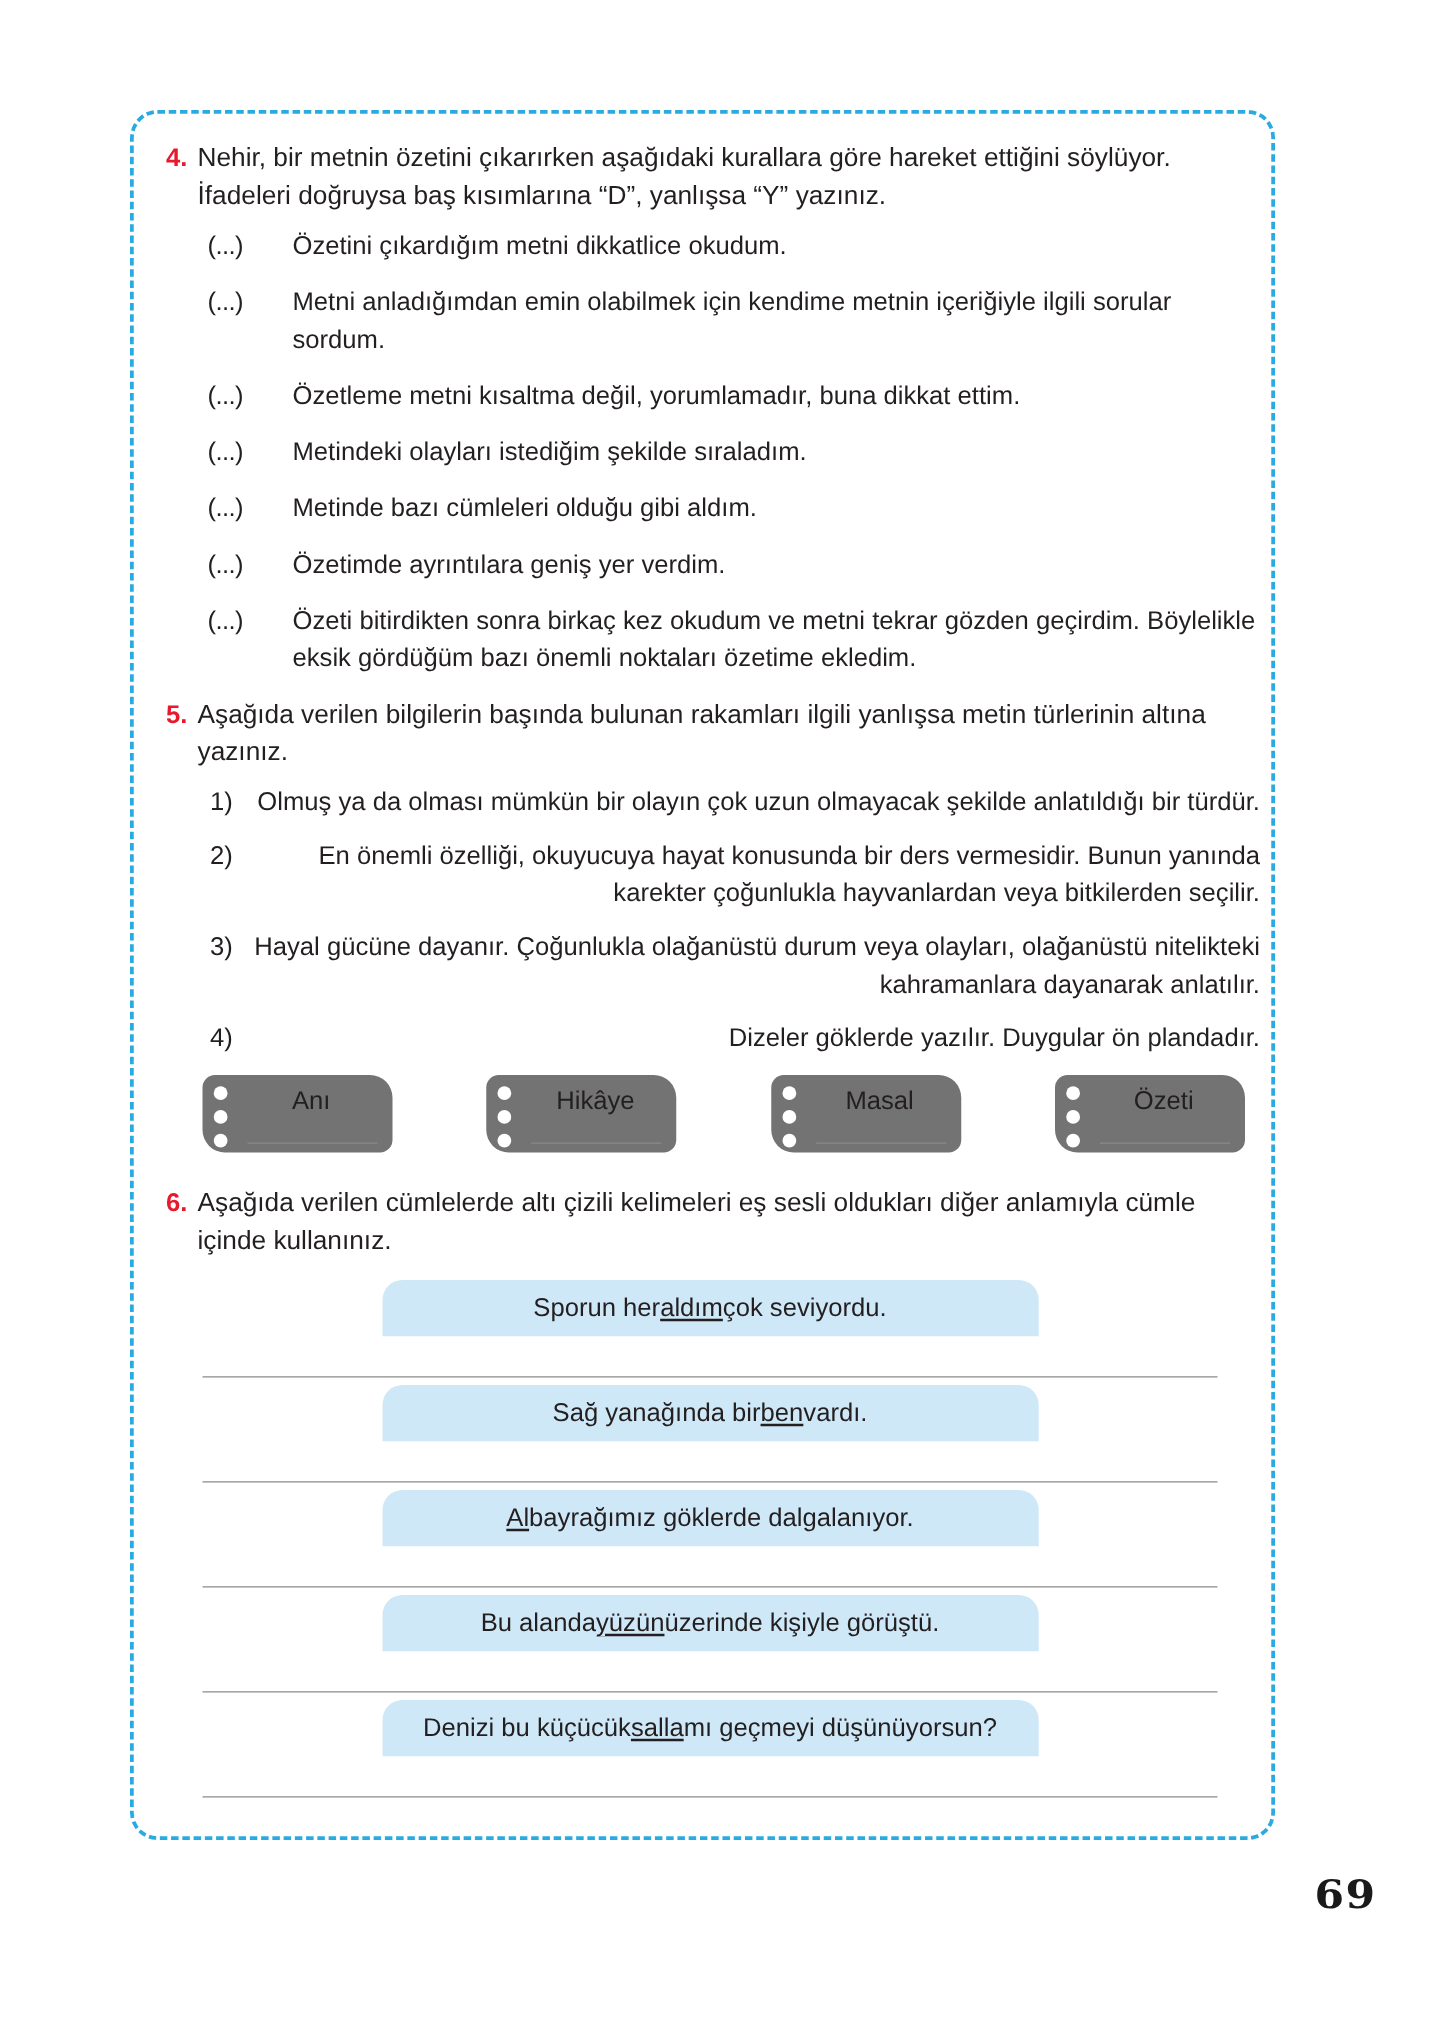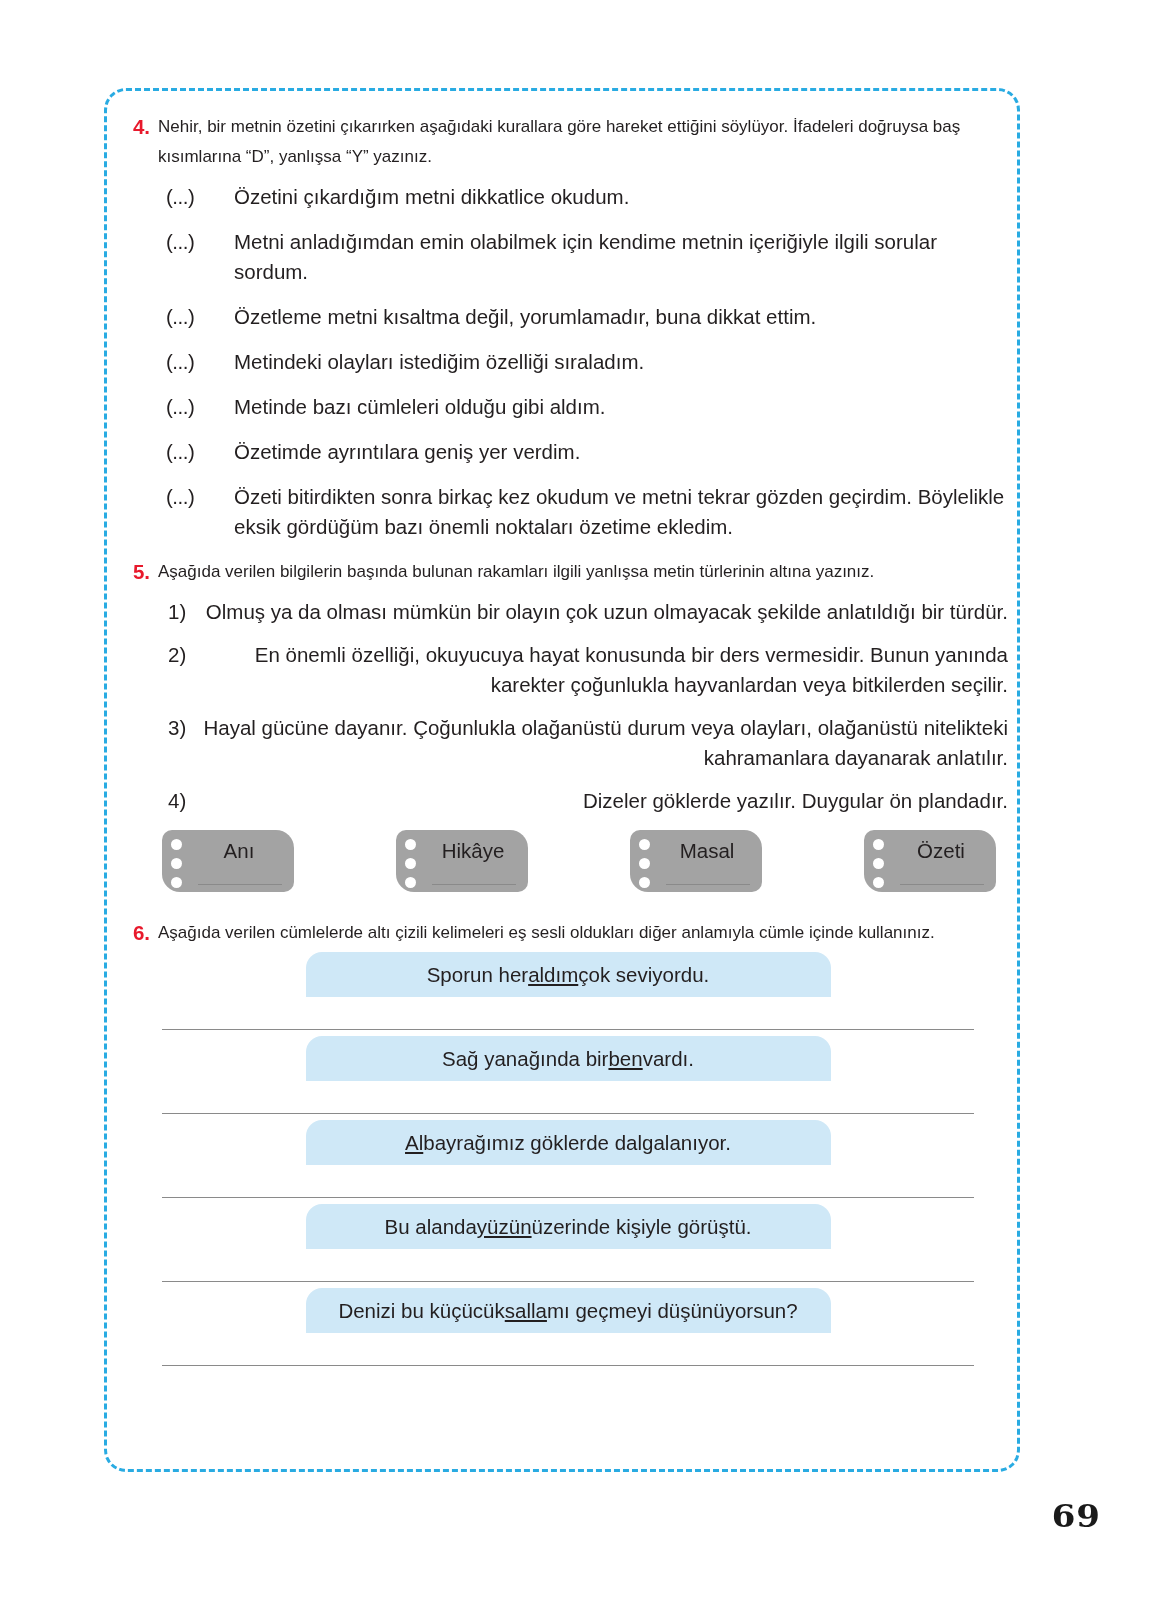--- a/index.html
+++ b/index.html
@@ -40,21 +40,21 @@
     color: #e8192c;
     font-weight: bold;
     font-size: 20.5px;
     line-height: 30px;
     width: 30px;
     flex: 0 0 30px;
     text-align: right;
     padding-right: 8px;
   }
   .q-text {
-    font-size: 17px;
+    font-size: 21px;
     line-height: 30px;
     flex: 1 1 auto;
   }
 
   
   .stmt-list { margin-top: 10px; padding-left: 38px; }
   .stmt {
     display: flex;
     align-items: flex-start;
     font-size: 20.5px;
@@ -82,23 +82,23 @@
   
   .genre-row {
     display: flex;
     justify-content: space-between;
     margin-top: 14px;
     padding-left: 34px;
     padding-right: 12px;
   }
   .genre-card {
     position: relative;
-    width: 132px;
+    width: 152px;
     height: 62px;
-    background: #a3a3a3;
+    background: #737373;
     border-radius: 10px 18px 10px 18px;
     display: flex;
     align-items: flex-start;
     justify-content: center;
   }
   .genre-label {
     font-size: 20.5px;
     line-height: 22px;
     padding-top: 10px;
     padding-left: 22px;
@@ -118,21 +118,21 @@
   }
   .genre-writeline {
     position: absolute;
     left: 36px; right: 12px;
     bottom: 7px;
     height: 1px;
     background: #8a8a8a;
   }
 
   
-  .sent-list { margin-top: 4px; }
+  .sent-list { margin-top: 16px; }
   .sent-item { margin-bottom: 6px; }
   .sent-card {
     margin: 0 auto;
     width: 525px;
     height: 45px;
     background: #cfe8f7;
     border-radius: 16px 16px 0 0;
     display: flex;
     align-items: center;
     justify-content: center;
@@ -179,21 +179,21 @@
     <div class="stmt">
       <div class="stmt-mark">(...)</div>
       <div class="stmt-body">Metni anladığımdan emin olabilmek için kendime metnin içeriğiyle ilgili sorular sordum.</div>
     </div>
     <div class="stmt">
       <div class="stmt-mark">(...)</div>
       <div class="stmt-body">Özetleme metni kısaltma değil, yorumlamadır, buna dikkat ettim.</div>
     </div>
     <div class="stmt">
       <div class="stmt-mark">(...)</div>
-      <div class="stmt-body">Metindeki olayları istediğim özelliği sıraladım.</div>
+      <div class="stmt-body">Metindeki olayları istediğim şekilde sıraladım.</div>
     </div>
     <div class="stmt">
       <div class="stmt-mark">(...)</div>
       <div class="stmt-body">Metinde bazı cümleleri olduğu gibi aldım.</div>
     </div>
     <div class="stmt">
       <div class="stmt-mark">(...)</div>
       <div class="stmt-body">Özetimde ayrıntılara geniş yer verdim.</div>
     </div>
     <div class="stmt">

